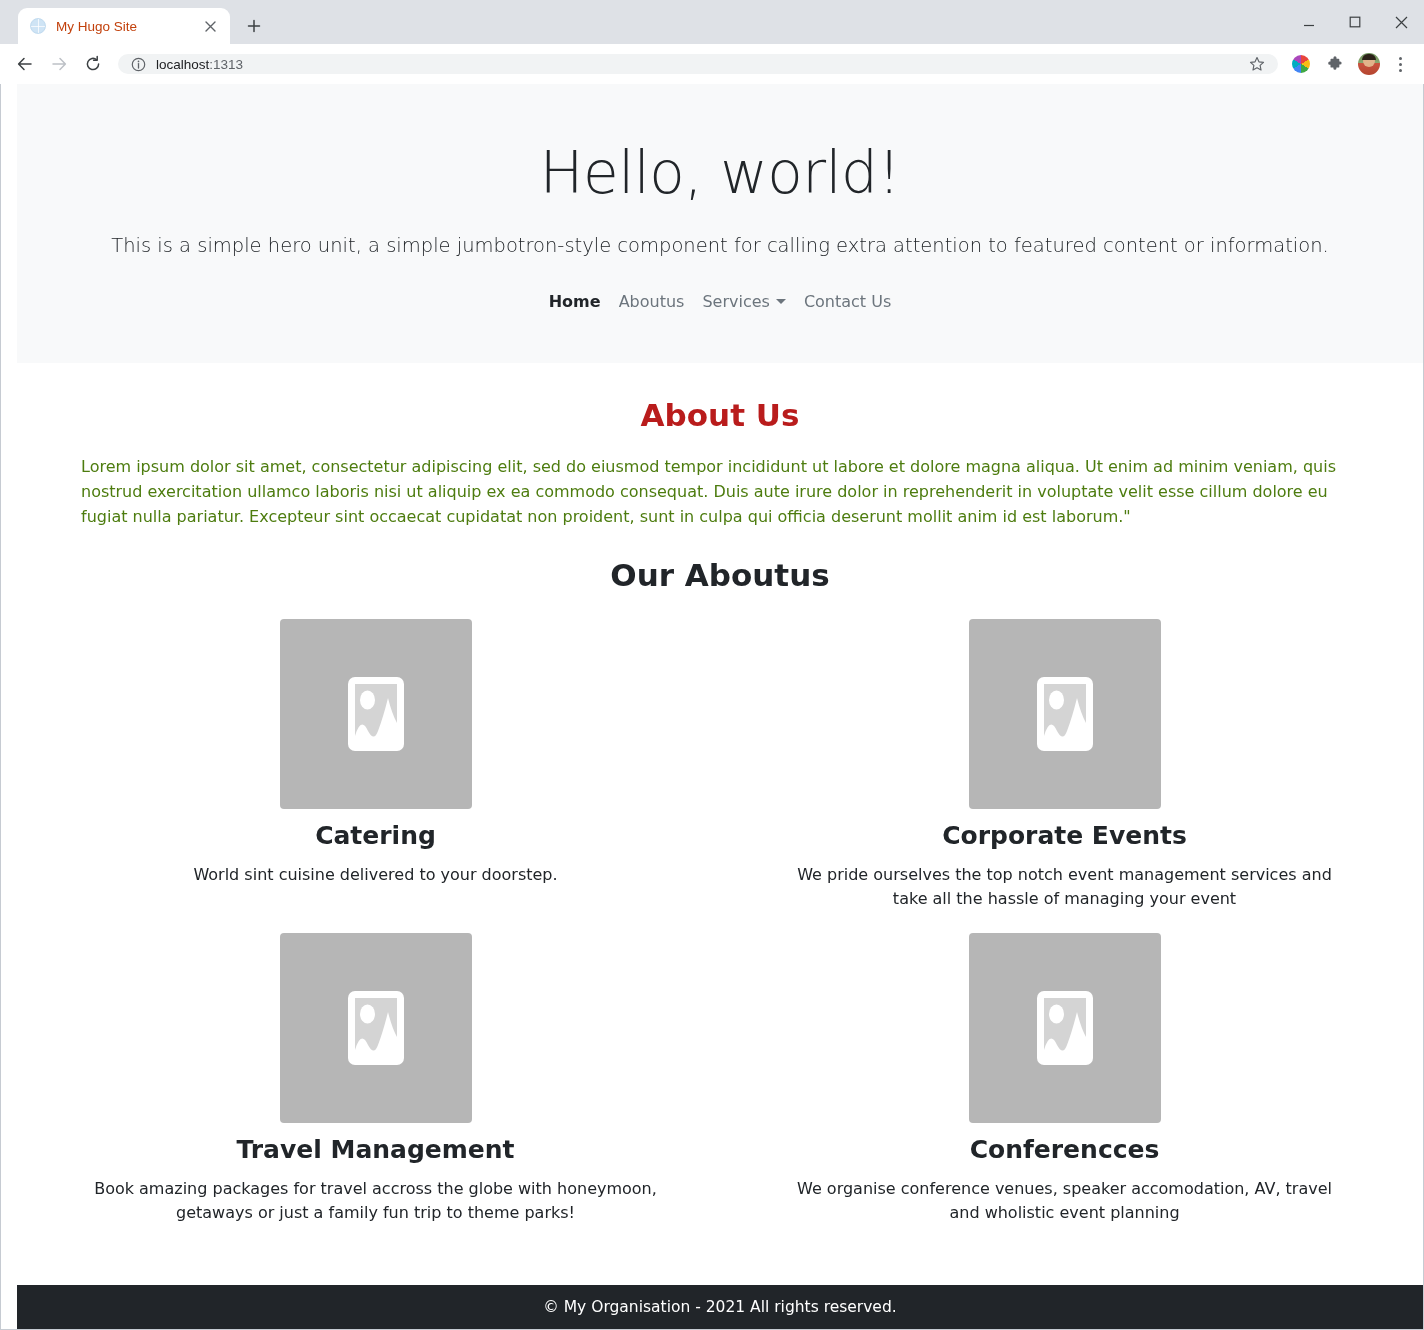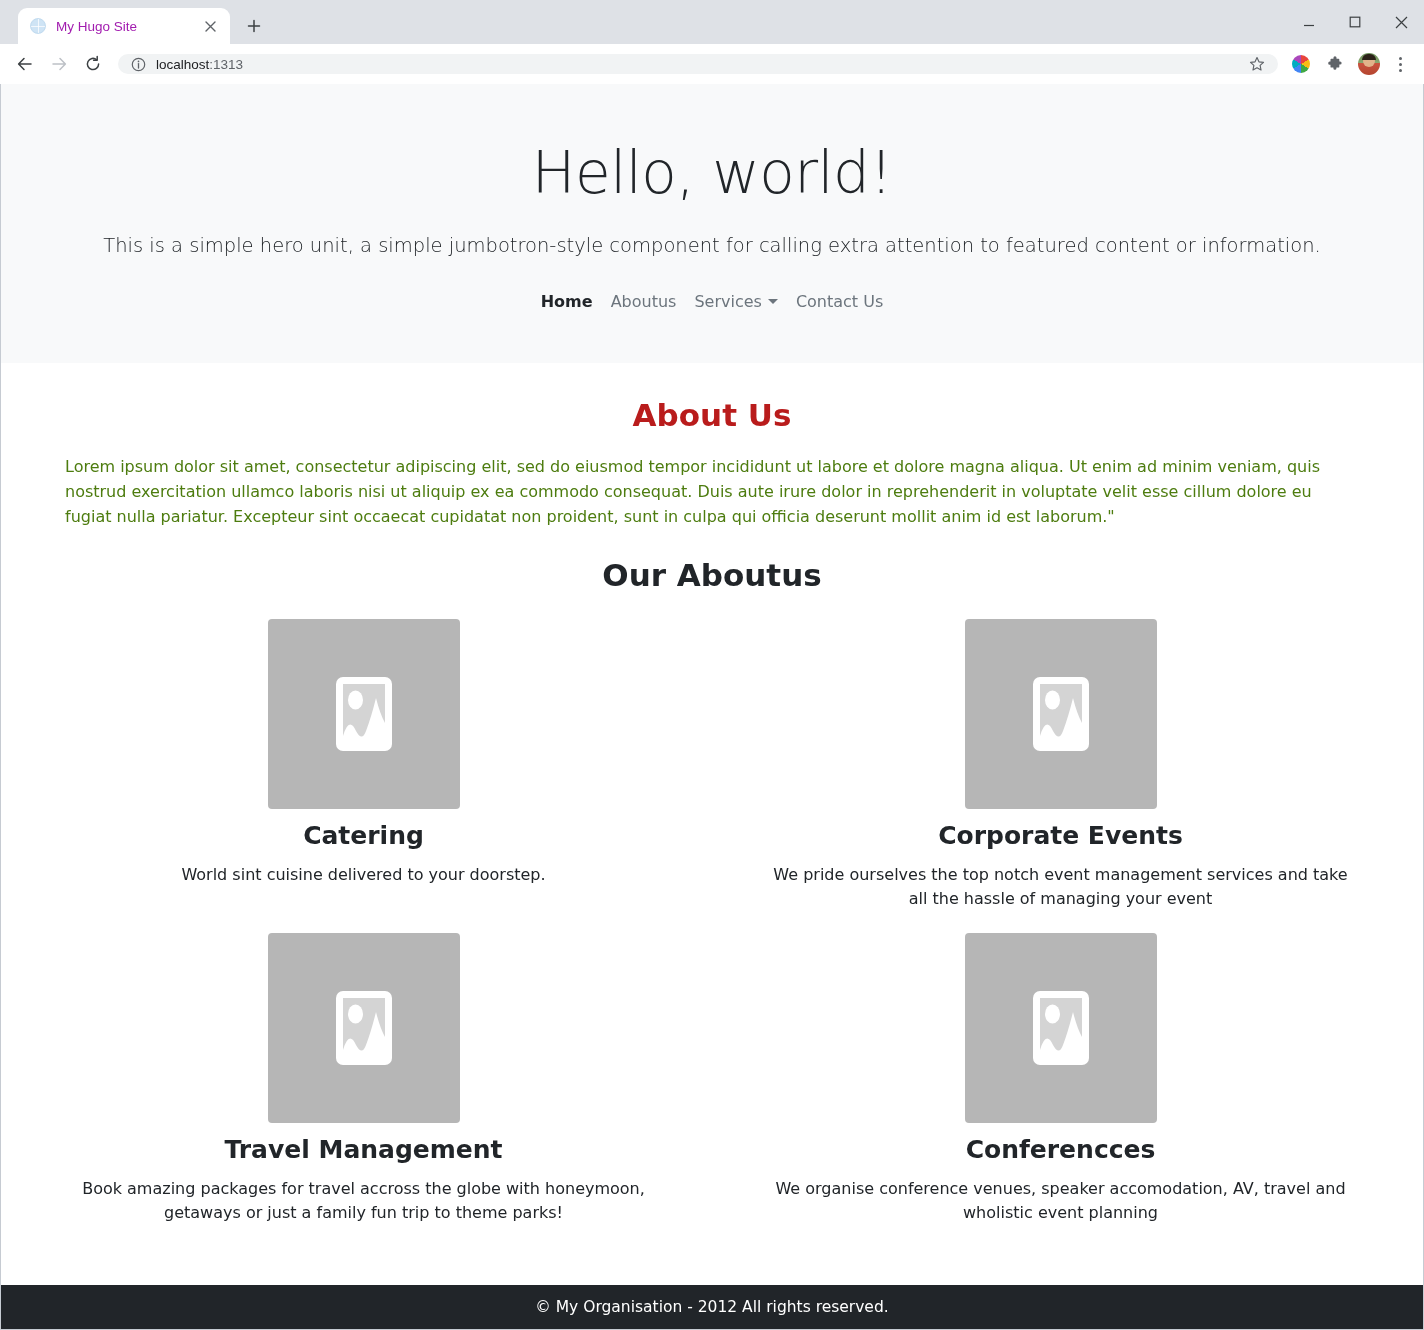--- a/index.html
+++ b/index.html
@@ -72,21 +72,21 @@
     content:"";
     position: absolute;
     left: 0; right: 0; top: 50%;
     height: 1px;
     background: #ffffff;
     opacity: .75;
   }
   .tab-title {
     font-family: "Liberation Sans", sans-serif;
     font-size: 13.5px;
-    color: #a21caf;
+    color: #c2410c;
     white-space: nowrap;
     overflow: hidden;
     text-overflow: ellipsis;
     flex: 1;
   }
   .tab-close {
     width: 20px; height: 20px;
     flex: none;
     display: flex;
     align-items: center;
@@ -227,20 +227,21 @@
     background: #ffffff;
     border-left: 1px solid #c6cbd2;
     border-right: 1px solid #c6cbd2;
     border-bottom: 1px solid #c6cbd2;
     box-sizing: border-box;
     overflow: hidden;
     position: relative;
     display: flex;
     flex-direction: column;
     font-family: "DejaVu Sans", sans-serif;
+    padding-left: 16px;
   }
 
   
   .hero {
     background: #f8f9fa;
     padding: 56px 24px 52px;
     text-align: center;
     flex: none;
   }
   .hero h1 {
@@ -532,16 +533,16 @@
               <path d="M8 68 L8 60 Q14 40 21 55 Q27 66 31 55 Q36 42 41 22 Q45 38 50 47 L50 68 Z" fill="#ffffff"></path>
             </svg>
           </div>
           <h3>Conferencces</h3>
           <p>We organise conference venues, speaker accomodation, AV, travel and wholistic event planning</p>
         </div>
 
       </div>
     </div>
 
-    <div class="site-footer">© My Organisation - 2012 All rights reserved.</div>
+    <div class="site-footer">© My Organisation - 2021 All rights reserved.</div>
 
   </div>
 </div>
 
 </body></html>

